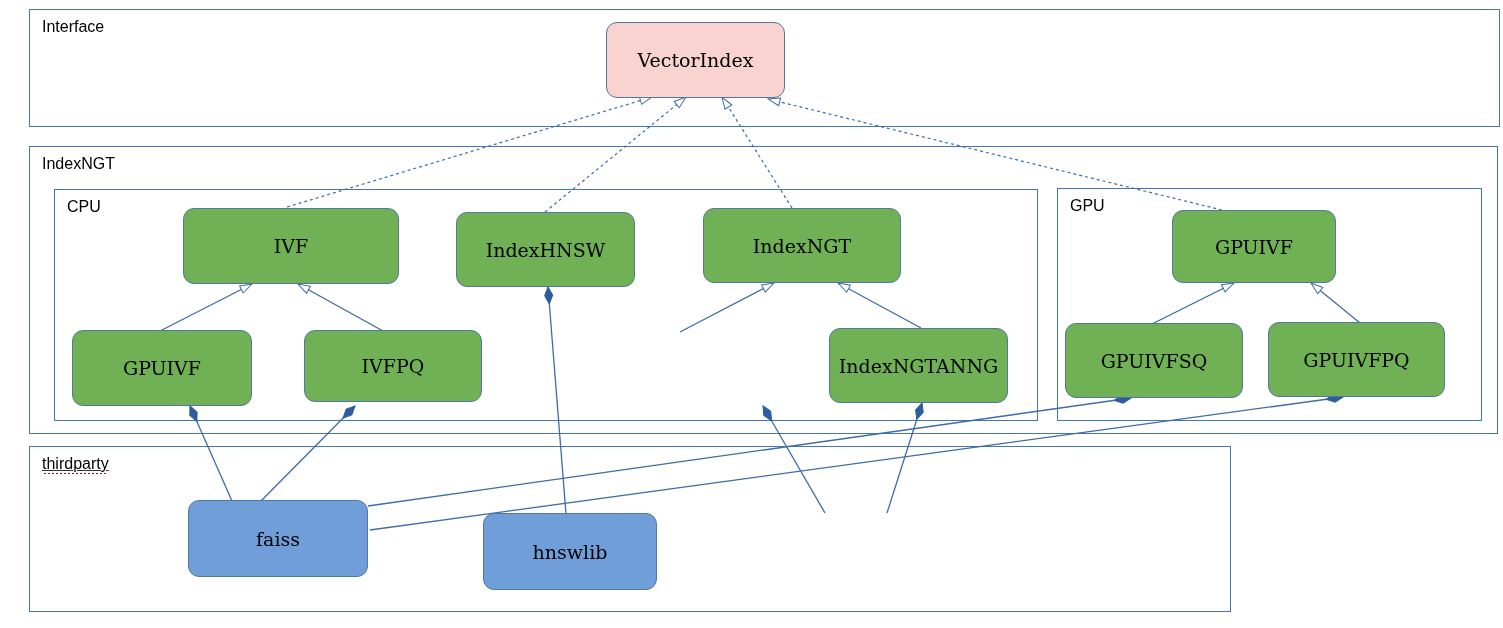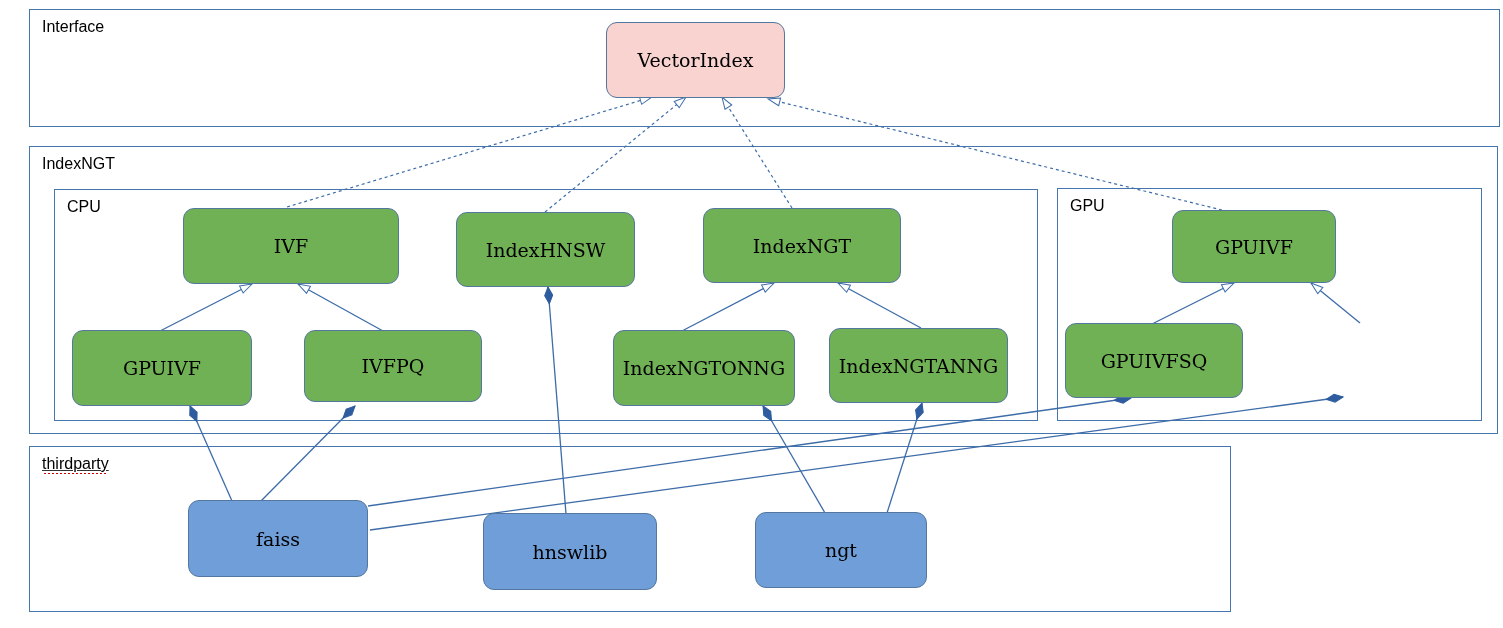--- a/index.html
+++ b/index.html
@@ -109,35 +109,32 @@
   </div>
   <div class="node impl" style="left:703px;top:208px;width:198px;height:75px">
     <span class="node-label">IndexNGT</span>
   </div>
   <div class="node impl" style="left:72px;top:330px;width:180px;height:76px">
     <span class="node-label">GPUIVF</span>
   </div>
   <div class="node impl" style="left:304px;top:330px;width:178px;height:72px">
     <span class="node-label">IVFPQ</span>
   </div>
-  <div class="node impl" style="left:613px;top:330px;width:182px;height:76px">
-    <span class="node-label">IndexNGTONNG</span>
-  </div>
   <div class="node impl" style="left:829px;top:328px;width:179px;height:75px">
     <span class="node-label">IndexNGTANNG</span>
   </div>
   <div class="node impl" style="left:1172px;top:210px;width:164px;height:73px">
     <span class="node-label">GPUIVF</span>
   </div>
   <div class="node impl" style="left:1065px;top:323px;width:178px;height:75px">
     <span class="node-label">GPUIVFSQ</span>
   </div>
+  <div class="node impl" style="left:1268px;top:322px;width:177px;height:75px">
+    <span class="node-label">GPUIVFPQ</span>
+  </div>
   <div class="node lib" style="left:188px;top:500px;width:180px;height:77px">
     <span class="node-label">faiss</span>
   </div>
   <div class="node lib" style="left:483px;top:513px;width:174px;height:77px">
     <span class="node-label">hnswlib</span>
   </div>
-  <div class="node lib" style="left:755px;top:512px;width:172px;height:76px">
-    <span class="node-label">ngt</span>
-  </div>
 
 </div>
 
 </body></html>

